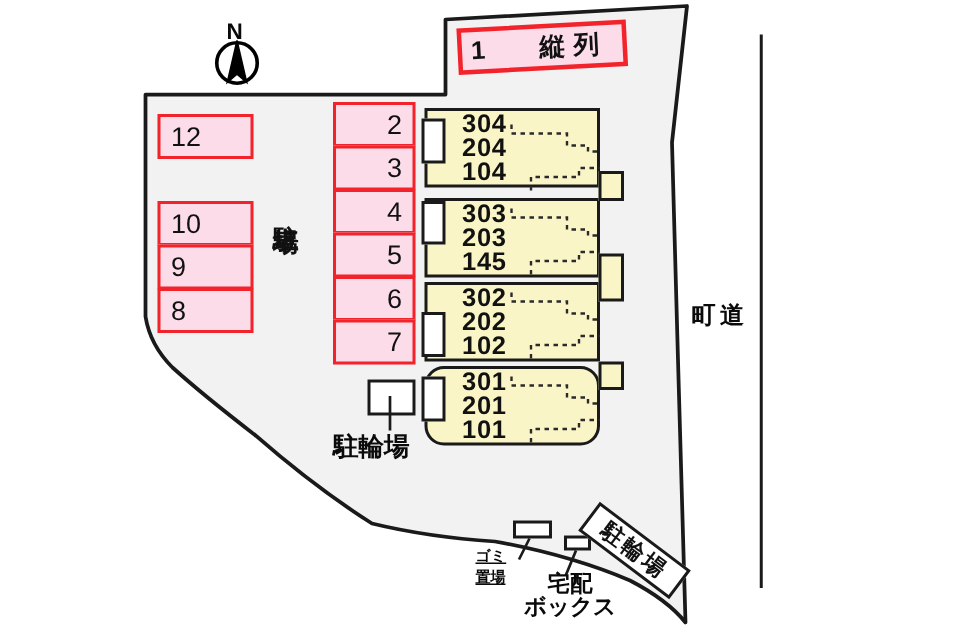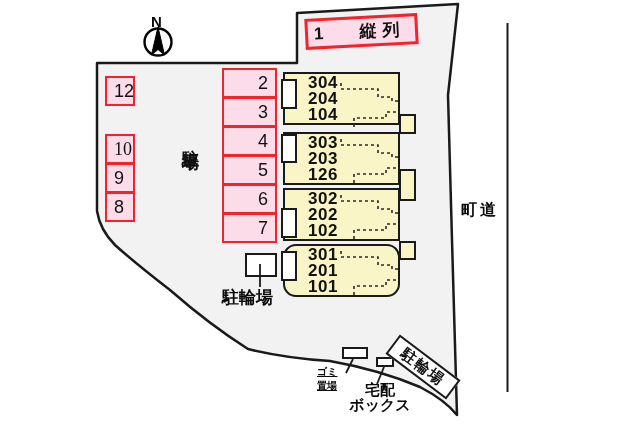--- a/index.html
+++ b/index.html
@@ -9,21 +9,21 @@
     background:#ffffff;
     font-family:"Liberation Sans","DejaVu Sans",sans-serif;
     color:#111;
   }
   svg { position:absolute; left:0; top:0; }
   .bg-svg { z-index:0; }
   .overlay-svg { z-index:30; pointer-events:none; }
 
   
   .stall {
-    position:absolute; width:30px; height:30px;
+    position:absolute; width:64px; height:30px;
     background:#fbdce8; border:2px solid #f2232a;
     font-size:18px; font-weight:500; line-height:26px;
     z-index:10;
   }
   .stall.left-col  { padding-left:7px;  text-align:left; }
   .stall.mid-col   { width:55px; padding-right:7px; text-align:right; }
 
   
   .unit {
     position:absolute; left:283px; width:117px; height:53px;
@@ -91,42 +91,42 @@
     </g>
   </svg>
   <div class="jp-label" style="left:151px; top:13px; font-size:15px;">N</div>
 
   <div class="tandem-box">
     <span class="num">1</span>
     <span class="lbl">縦列</span>
   </div>
 
   <div class="stall left-col" style="left:105px; top:76px;">12</div>
-  <div class="stall left-col" style="left:105px; top:134px;font-family:Liberation Serif, serif;">10</div>
+  <div class="stall left-col" style="left:105px; top:134px;">10</div>
   <div class="stall left-col" style="left:105px; top:163px;">9</div>
   <div class="stall left-col" style="left:105px; top:192px;">8</div>
 
   <div class="stall mid-col" style="left:222px; top:68px;">2</div>
   <div class="stall mid-col" style="left:222px; top:97px;">3</div>
   <div class="stall mid-col" style="left:222px; top:126px;">4</div>
   <div class="stall mid-col" style="left:222px; top:155px;">5</div>
   <div class="stall mid-col" style="left:222px; top:184px;">6</div>
   <div class="stall mid-col" style="left:222px; top:213px;">7</div>
 
   <div class="vertical-text" style="left:179px; top:136px; font-size:17px; letter-spacing:2px;">駐車場</div>
 
   <div class="unit" style="top:72px;">
     <span class="room">304</span>
     <span class="room">204</span>
     <span class="room">104</span>
   </div>
   <div class="unit" style="top:132px;">
     <span class="room">303</span>
     <span class="room">203</span>
-    <span class="room">126</span>
+    <span class="room">145</span>
   </div>
   <div class="unit" style="top:188px;">
     <span class="room">302</span>
     <span class="room">202</span>
     <span class="room">102</span>
   </div>
   <div class="unit" style="top:244px;border-radius:13px;">
     <span class="room">301</span>
     <span class="room">201</span>
     <span class="room">101</span>

